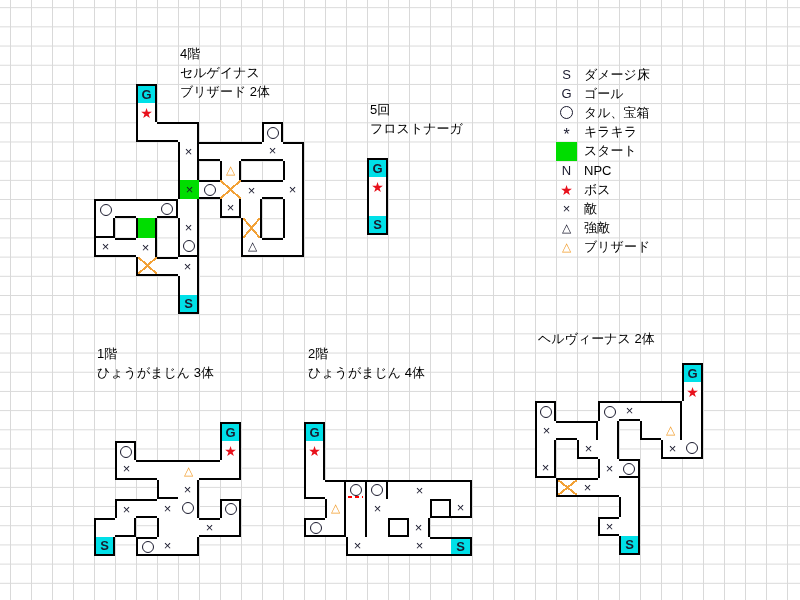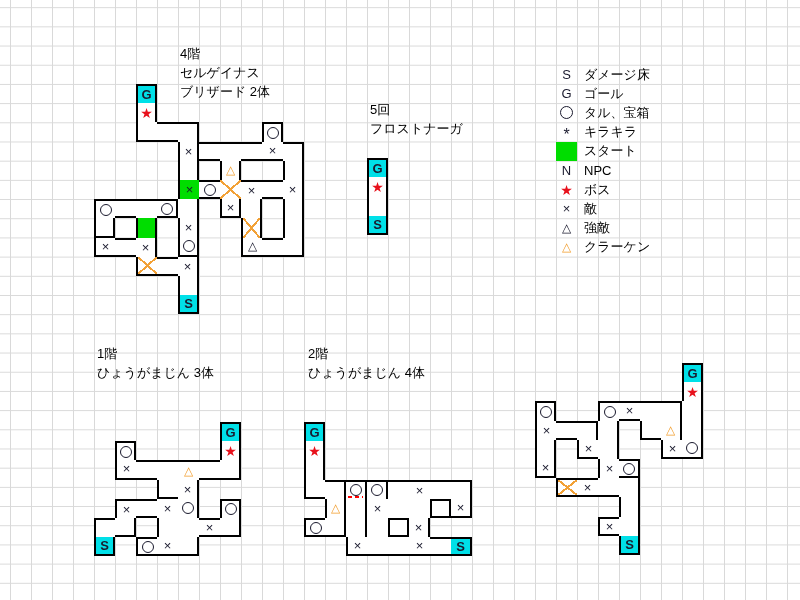--- a/index.html
+++ b/index.html
@@ -269,20 +269,21 @@
       <div class="cell" style="left: 105px; top: 115.2px; border-bottom: 2px solid rgb(0, 0, 0);">
         <span class="sym-x">×</span>
       </div>
       <div class="cell" style="left: 126px; top: 115.2px; border-top: 2px solid rgb(0, 0, 0); border-bottom: 2px solid rgb(0, 0, 0);"></div>
       <div class="cell" style="left: 147px; top: 115.2px; background: rgb(0, 224, 232); border-top: 2px solid rgb(0, 0, 0); border-right: 2px solid rgb(0, 0, 0); border-bottom: 2px solid rgb(0, 0, 0);">
         <span class="sym-letter">S</span>
       </div>
     </div>
     <div class="map" style="left: 535px; top: 363px;">
       <div class="titleblock" style="left: 3px; top: -34px;">
+        <div class="titleline">ヘルヴィーナス 2体</div>
       </div>
       <div class="cell" style="left: 147px; top: 0px; background: rgb(0, 224, 232); border-top: 2px solid rgb(0, 0, 0); border-right: 2px solid rgb(0, 0, 0); border-left: 2px solid rgb(0, 0, 0);">
         <span class="sym-letter">G</span>
       </div>
       <div class="cell" style="left: 147px; top: 19.2px; border-right: 2px solid rgb(0, 0, 0); border-left: 2px solid rgb(0, 0, 0);">
         <span class="sym-star">★</span>
       </div>
       <div class="cell" style="left: 0px; top: 38.4px; border-top: 2px solid rgb(0, 0, 0); border-right: 2px solid rgb(0, 0, 0); border-left: 2px solid rgb(0, 0, 0);">
         <span class="sym-circle"></span>
       </div>
@@ -393,16 +394,16 @@
       <div class="legend-row" style="left: 556px; top: 218.6px;">
         <span class="legend-symcell">
           <span class="sym-tri">△</span>
         </span>
         <span class="legend-label">強敵</span>
       </div>
       <div class="legend-row" style="left: 556px; top: 237.8px;">
         <span class="legend-symcell">
           <span class="sym-otri">△</span>
         </span>
-        <span class="legend-label">クラーケン</span>
+        <span class="legend-label">ブリザード</span>
       </div>
     </div>
   </div>
 
 </body></html>

